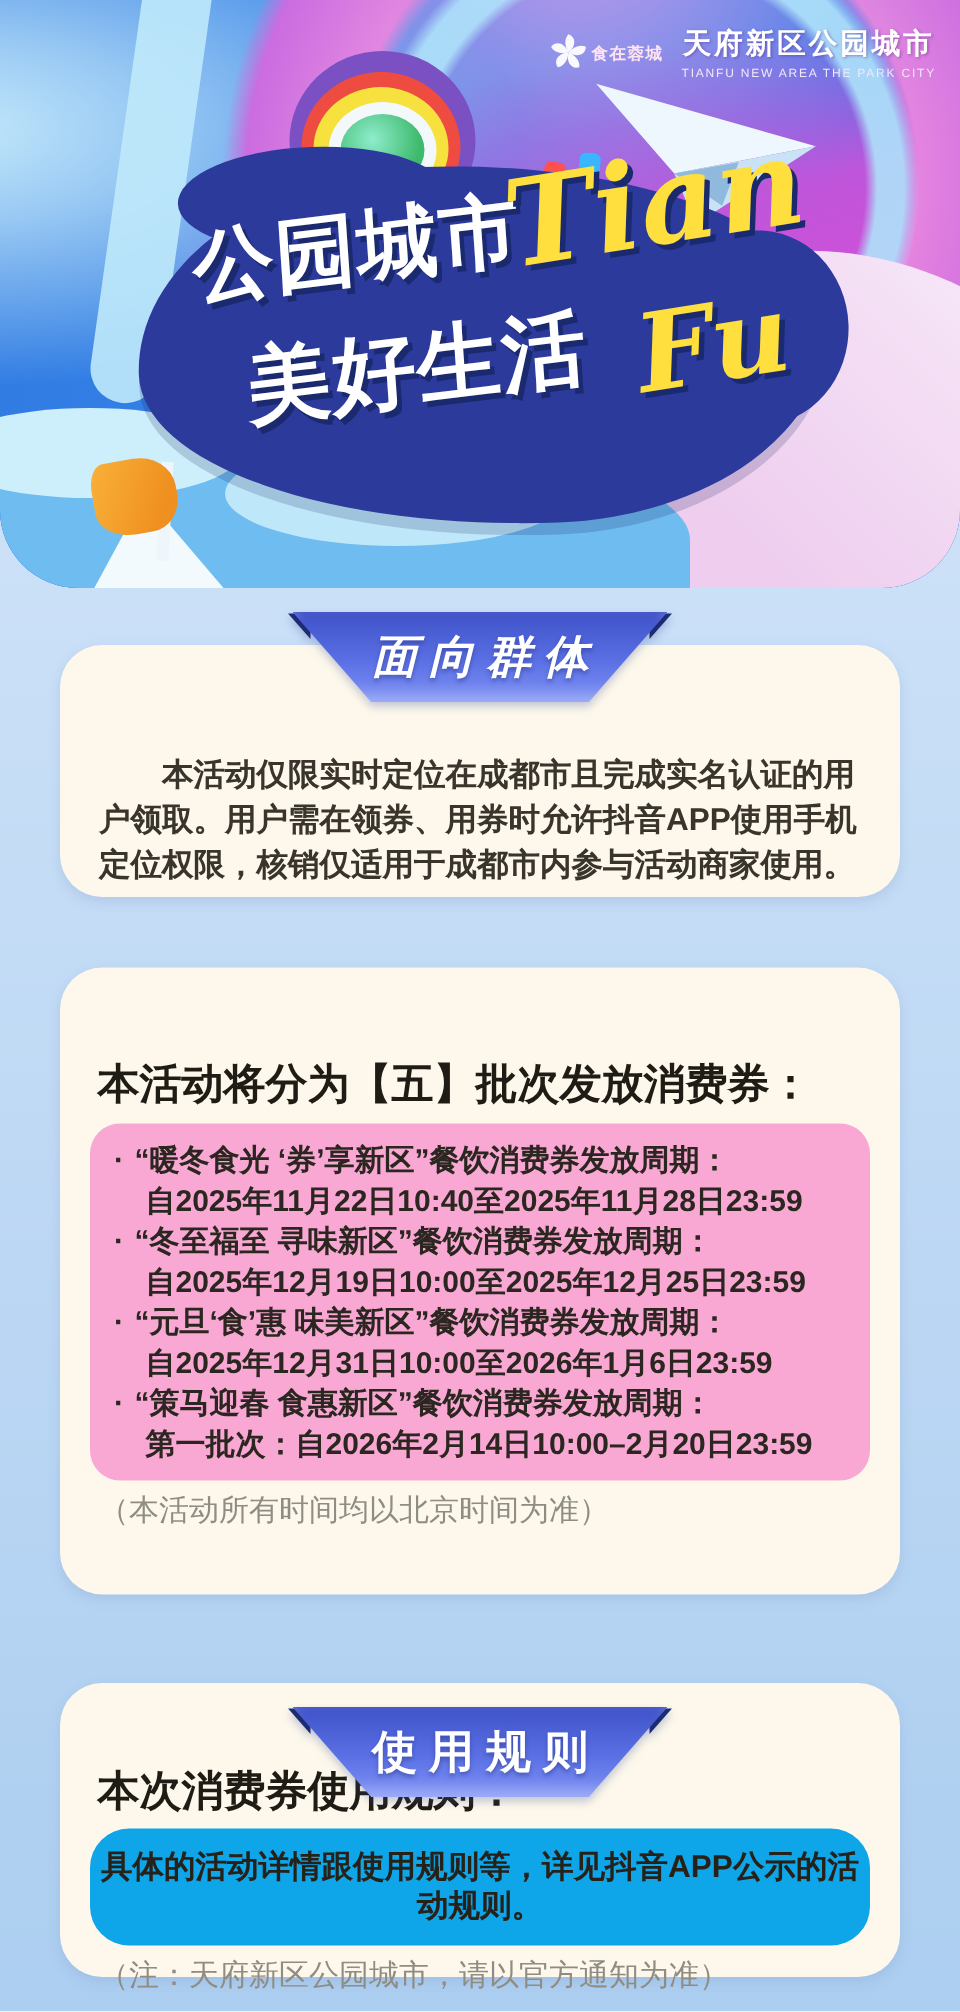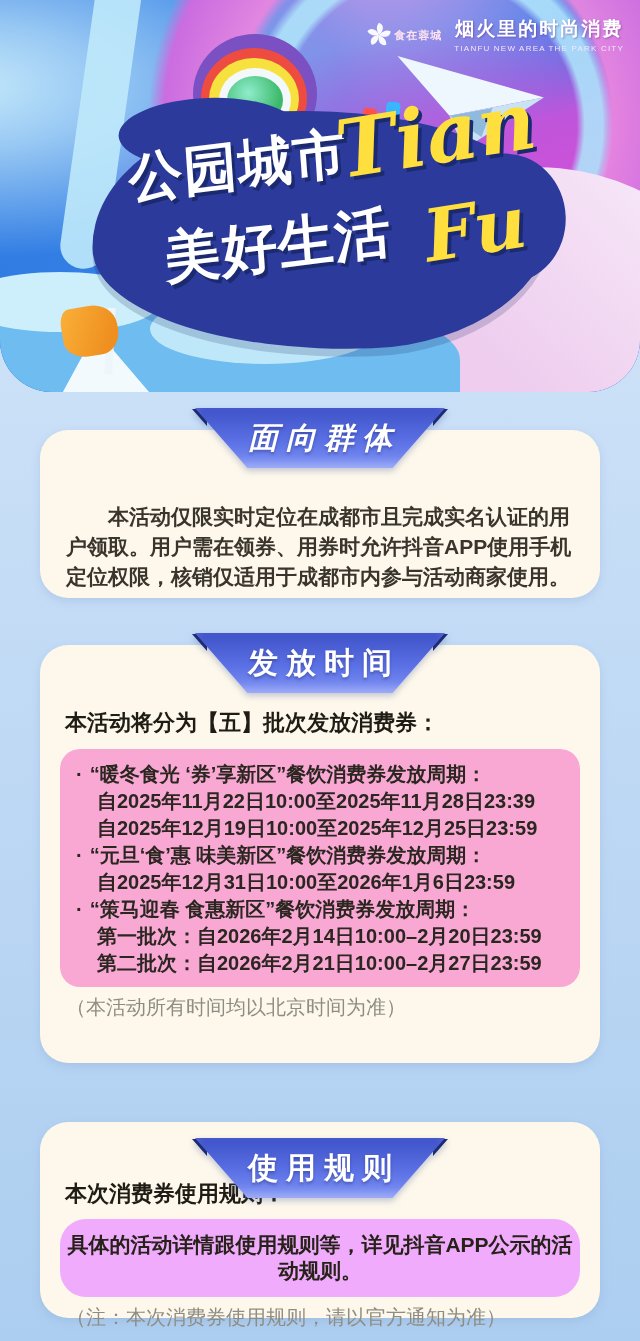--- a/index.html
+++ b/index.html
@@ -94,29 +94,29 @@
   
   .card{position:absolute;left:40px;right:40px;background:#fdf8eb;border-radius:28px;
         box-shadow:0 3px 8px rgba(130,155,205,.28);}
   .card1{top:430px;height:168px;}
   .card2{top:645px;height:418px;}
   .card3{top:1122px;height:196px;}
 
   .card1 .body{padding:72px 26px 0;font-size:21px;line-height:30px;color:#3a352c;
         font-weight:600;text-indent:2em;margin:0;}
 
-  .lead{padding:64px 25px 0;font-size:22px;font-weight:800;color:#1f1c15;margin:0;line-height:28px;}
+  .lead{padding:64px 25px 0;font-size:28px;font-weight:800;color:#1f1c15;margin:0;line-height:28px;}
   .listbox{margin:12px 20px 0;background:#f9a8d4;border-radius:20px;padding:12px 16px 10px;}
   .b-title{font-size:20px;font-weight:700;color:#2b2720;line-height:27px;white-space:nowrap;}
   .b-title::before{content:"·";font-weight:900;margin-right:7px;}
   .b-date{font-size:20px;font-weight:700;color:#2b2720;line-height:27px;padding-left:21px;white-space:nowrap;}
   .note{font-size:20px;color:#8f8d83;font-weight:400;text-align:left;margin:8px 26px 0;line-height:24px;}
 
   .card3 .lead{padding-top:58px;}
-  .pill{margin:11px 20px 0;background:#f0abfc;border-radius:26px;padding:13px 4px;text-align:center;
+  .pill{margin:11px 20px 0;background:#0ea5e9;border-radius:26px;padding:13px 4px;text-align:center;
         font-size:21px;font-weight:800;color:#262219;line-height:26px;}
 </style>
 </head>
 <body>
 
 <div class="page">
 
   <div class="hero">
     <div class="paint"></div>
     <div class="streak"></div>
@@ -158,21 +158,21 @@
             <path d="M16 3 C21.5 5 21.5 11.5 16 16 C13 11 13 6 16 3Z"></path>
             <path d="M16 3 C21.5 5 21.5 11.5 16 16 C13 11 13 6 16 3Z" transform="rotate(72 16 16)"></path>
             <path d="M16 3 C21.5 5 21.5 11.5 16 16 C13 11 13 6 16 3Z" transform="rotate(144 16 16)"></path>
             <path d="M16 3 C21.5 5 21.5 11.5 16 16 C13 11 13 6 16 3Z" transform="rotate(216 16 16)"></path>
             <path d="M16 3 C21.5 5 21.5 11.5 16 16 C13 11 13 6 16 3Z" transform="rotate(288 16 16)"></path>
           </g>
         </svg>
         <span class="name">食在蓉城</span>
       </div>
       <div class="logo2">
-        <span class="cn">烟火里的时尚消费</span>
+        <span class="cn">天府新区公园城市</span>
         <span class="en">TIANFU NEW AREA THE PARK CITY</span>
       </div>
     </div>
   </div>
 
   <div class="card card1">
     <p class="body">本活动仅限实时定位在成都市且完成实名认证的用户领取。用户需在领券、用券时允许抖音APP使用手机定位权限，核销仅适用于成都市内参与活动商家使用。</p>
   </div>
   <div class="banner banner1">
     <i class="wing l"></i>
@@ -180,49 +180,42 @@
     <div class="face">
       <span>面向群体</span>
     </div>
   </div>
 
   <div class="card card2">
     <p class="lead">本活动将分为【五】批次发放消费券：</p>
     <div class="listbox">
       <div class="batch">
         <div class="b-title">“暖冬食光 ‘券’享新区”餐饮消费券发放周期：</div>
-        <div class="b-date">自2025年11月22日10:00至2025年11月28日23:39</div>
-      </div>
-      <div class="batch">
+        <div class="b-date">自2025年11月22日10:40至2025年11月28日23:59</div>
+      </div>
+      <div class="batch">
+        <div class="b-title">“冬至福至 寻味新区”餐饮消费券发放周期：</div>
         <div class="b-date">自2025年12月19日10:00至2025年12月25日23:59</div>
       </div>
       <div class="batch">
         <div class="b-title">“元旦‘食’惠 味美新区”餐饮消费券发放周期：</div>
         <div class="b-date">自2025年12月31日10:00至2026年1月6日23:59</div>
       </div>
       <div class="batch">
         <div class="b-title">“策马迎春 食惠新区”餐饮消费券发放周期：</div>
         <div class="b-date">第一批次：自2026年2月14日10:00–2月20日23:59</div>
-        <div class="b-date">第二批次：自2026年2月21日10:00–2月27日23:59</div>
       </div>
     </div>
     <p class="note">（本活动所有时间均以北京时间为准）</p>
-  </div>
-  <div class="banner banner2">
-    <i class="wing l"></i>
-    <i class="wing r"></i>
-    <div class="face">
-      <span>发放时间</span>
-    </div>
   </div>
 
   <div class="card card3">
     <p class="lead">本次消费券使用规则：</p>
     <div class="pill">具体的活动详情跟使用规则等，详见抖音APP公示的活动规则。</div>
-    <p class="note">（注：本次消费券使用规则，请以官方通知为准）</p>
+    <p class="note">（注：天府新区公园城市，请以官方通知为准）</p>
   </div>
   <div class="banner banner3">
     <i class="wing l"></i>
     <i class="wing r"></i>
     <div class="face">
       <span>使用规则</span>
     </div>
   </div>
 
 </div>

